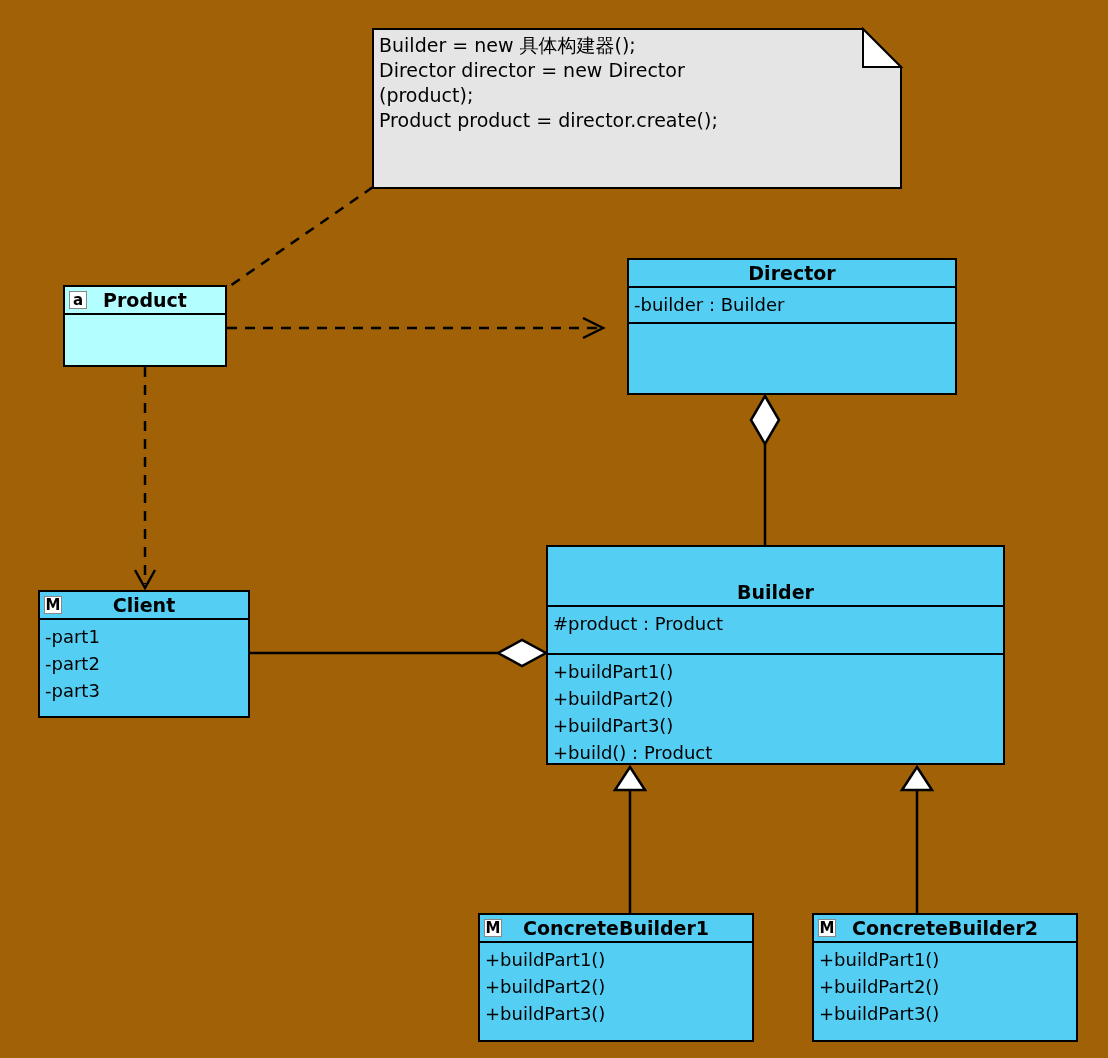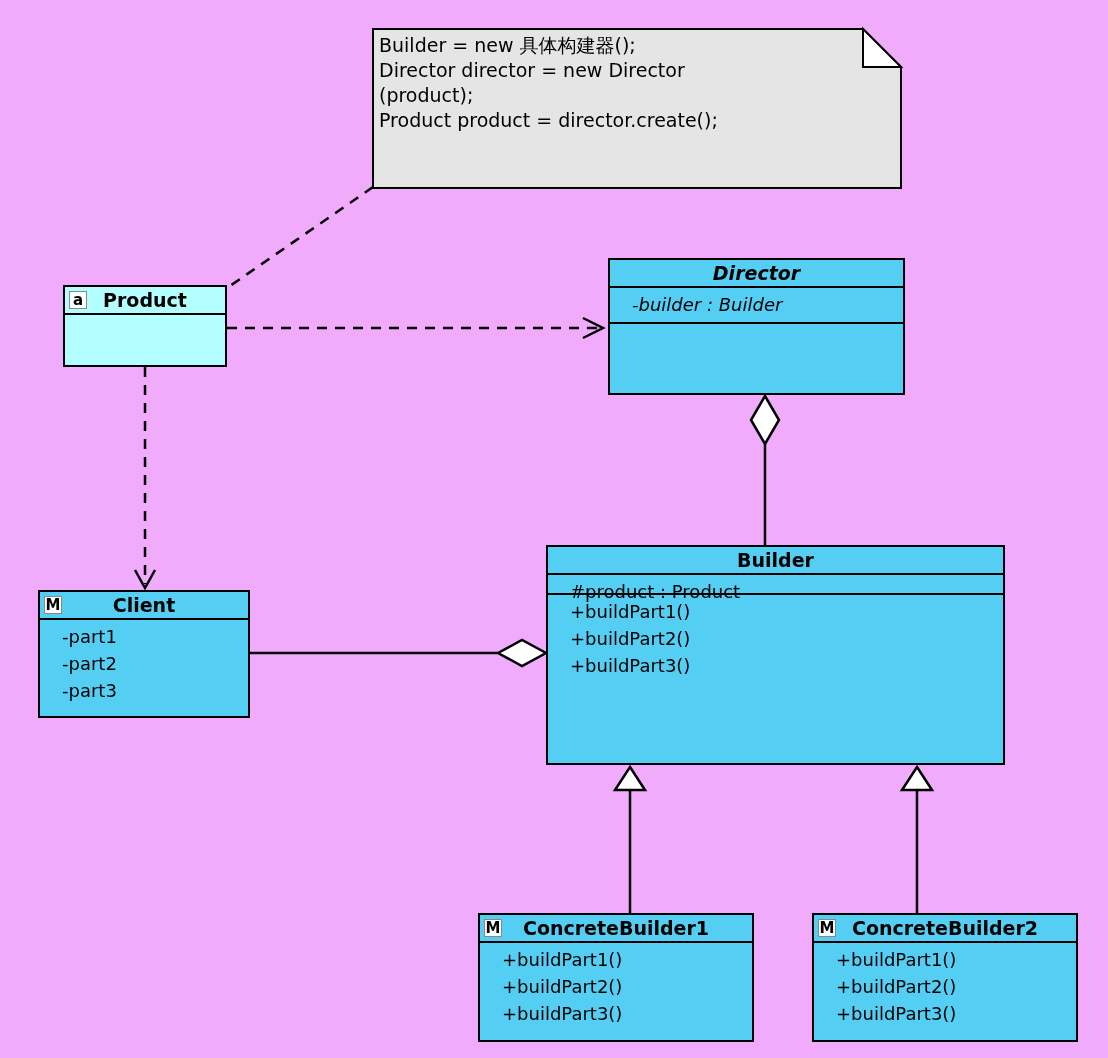--- a/index.html
+++ b/index.html
@@ -1,19 +1,19 @@
 <!DOCTYPE html>
 <html><head>
 <meta charset="utf-8">
 <style>
   html,body{margin:0;padding:0;background:#ffffff;}
   #canvas{
     position:relative;
     width:1108px;height:1058px;
-    background:#f0abfc;
+    background:#a16207;
     font-family:"DejaVu Sans","Liberation Sans",sans-serif;
     color:#000;
     overflow:hidden;
   }
   #wires{position:absolute;left:0;top:0;width:1108px;height:1058px;}
   .cls{
     position:absolute;
     background:#55CEF4;
     border:2px solid #000;
     box-sizing:border-box;
@@ -32,21 +32,21 @@
     position:absolute;left:4px;top:50%;
     transform:translateY(-50%);
     width:18px;height:18px;
     background:#fff;border:1px solid #888;
     font-size:15px;font-weight:bold;line-height:17px;
     text-align:center;box-sizing:border-box;
   }
   .sec{
     box-sizing:border-box;
     border-bottom:2px solid #000;
-    padding:3px 5px 1px 22px;
+    padding:3px 5px 1px 5px;
     font-size:18px;
   }
   .sec.last{border-bottom:none;}
   .row{line-height:27px;white-space:nowrap;}
   #note-text{
     position:absolute;left:379px;top:33px;width:480px;
     font-size:19px;line-height:25px;
   }
   .nline{white-space:nowrap;}
 </style>
@@ -103,21 +103,21 @@
   </div>
 
   <div class="cls light" style="left:63px;top:285px;width:164px;height:82px;">
     <div class="hdr" style="height:28px;">
       <span class="badge">a</span>
       <span>Product</span>
     </div>
     <div class="sec last" style="height:48px;"></div>
   </div>
 
-  <div class="cls" style="left:608px;top:258px;width:297px;height:137px;font-style:italic;">
+  <div class="cls" style="left:627px;top:258px;width:330px;height:137px;">
     <div class="hdr" style="height:28px;">
       <span>Director</span>
     </div>
     <div class="sec" style="height:36px;">
       <div class="row">-builder : Builder</div>
     </div>
   </div>
 
   <div class="cls" style="left:38px;top:590px;width:212px;height:128px;">
     <div class="hdr" style="height:28px;">
@@ -125,30 +125,31 @@
       <span>Client</span>
     </div>
     <div class="sec last">
       <div class="row">-part1</div>
       <div class="row">-part2</div>
       <div class="row">-part3</div>
     </div>
   </div>
 
   <div class="cls" style="left:546px;top:545px;width:459px;height:220px;">
-    <div class="hdr" style="height:28px;">
+    <div class="hdr" style="height:28px;margin-top:32px;">
       <span>Builder</span>
     </div>
-    <div class="sec" style="height:20px;">
+    <div class="sec" style="height:48px;">
       <div class="row">#product : Product</div>
     </div>
     <div class="sec last">
       <div class="row">+buildPart1()</div>
       <div class="row">+buildPart2()</div>
       <div class="row">+buildPart3()</div>
+      <div class="row">+build() : Product</div>
     </div>
   </div>
 
   <div class="cls" style="left:478px;top:913px;width:276px;height:129px;">
     <div class="hdr" style="height:28px;">
       <span class="badge">M</span>
       <span>ConcreteBuilder1</span>
     </div>
     <div class="sec last">
       <div class="row">+buildPart1()</div>

